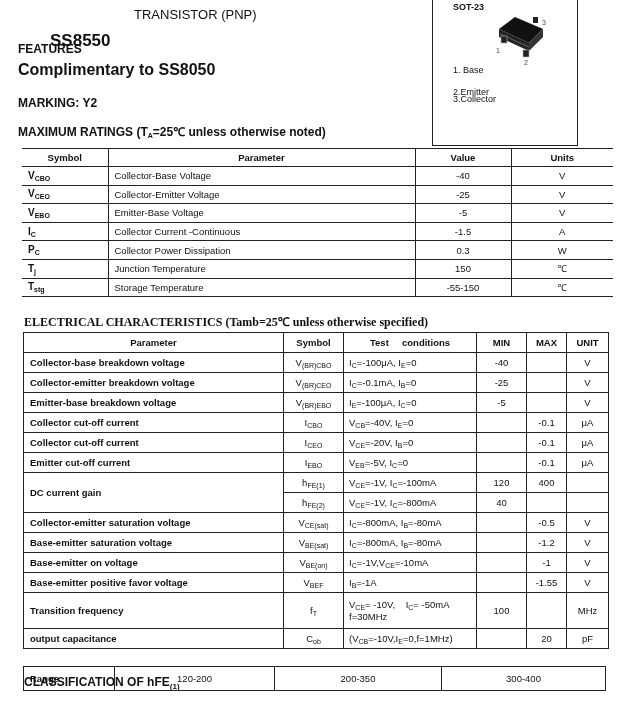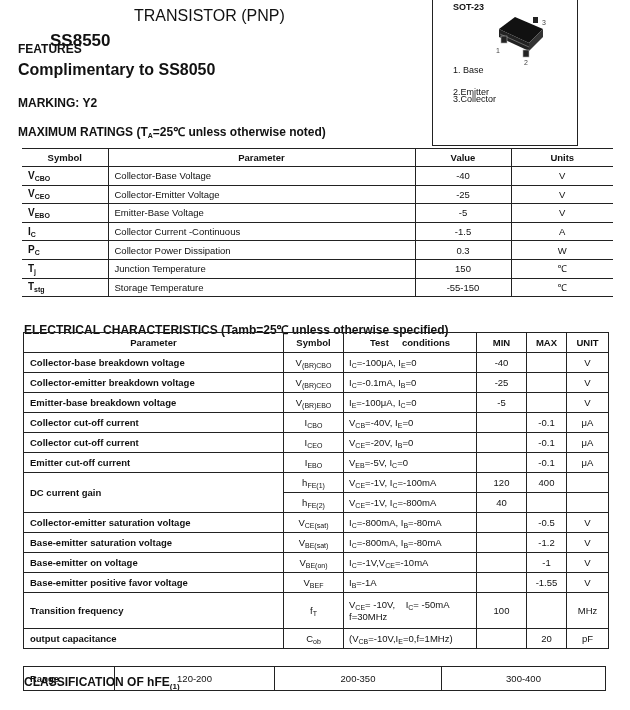--- a/index.html
+++ b/index.html
@@ -2,21 +2,21 @@
 <html><head>
 <meta charset="utf-8">
 <style>
   * { box-sizing: border-box; margin: 0; padding: 0; }
   html, body { width: 630px; height: 710px; overflow: hidden; background: #ffffff; }
   body { position: relative; font-family: "Liberation Sans", sans-serif; color: #111; }
   .abs { position: absolute; }
   sub, .sub { font-size: 7px; vertical-align: -2px; }
 
   #title-part { left: 50px; top: 3px; font-size: 17px; font-weight: bold; margin-top: 28px; }
-  #title-desc { left: 134px; top: 7px; font-size: 16px; }
+  #title-desc { left: 134px; top: 7px; font-size: 13px; }
   #features-h { left: 18px; top: 42px; font-size: 12px; font-weight: bold; }
   #features-t { left: 18px; top: 61px; font-size: 16px; font-weight: bold; }
   #marking { left: 18px; top: 96px; font-size: 12px; font-weight: bold; }
   #maxr-h { left: 18px; top: 123px; font-size: 12px; font-weight: bold; }
 
   #pkg-box { left: 432px; top: -2px; width: 146px; height: 148px; border: 1px solid #222; }
   #pkg-title { left: 20px; top: 3px; font-size: 9px; font-weight: bold; }
   #pkg-svg { left: 60px; top: 12px; }
   .pin-list { left: 20px; font-size: 9px; text-align: center; }
 
@@ -24,21 +24,21 @@
   td, th { font-size: 9.5px; padding: 0 6px; white-space: nowrap; overflow: hidden; }
 
   
   #maxr { left: 22px; top: 148px; width: 591px; }
   #maxr th { height: 18px; font-weight: bold; text-align: center; border-bottom: 1px solid #222; border-top: 1px solid #222; }
   #maxr td { height: 18.6px; border-bottom: 1px solid #222; }
   #maxr th + th, #maxr td + td { border-left: 1px solid #222; }
   #maxr td.sym { font-weight: bold; font-size: 10px; }
   #maxr td.c { text-align: center; }
 
-  #elec-h { left: 24px; top: 321px; font-size: 12px; font-weight: bold; }
+  #elec-h { left: 24px; top: 313px; font-size: 12px; font-weight: bold; font-family: Liberation Serif, serif; }
   #elec { left: 23px; top: 332px; width: 585px; border: 1px solid #222; }
   #elec th, #elec td { border: 1px solid #222; }
   #elec th { height: 20px; font-weight: bold; text-align: center; }
   #elec td { height: 20px; }
   #elec td.param { font-weight: bold; }
   #elec td.c { text-align: center; }
   #elec td.cond { padding-left: 5px; }
   #elec tr.tall td { height: 36px; }
 
   #class-h { left: 24px; top: 675px; font-size: 12px; font-weight: bold; }

